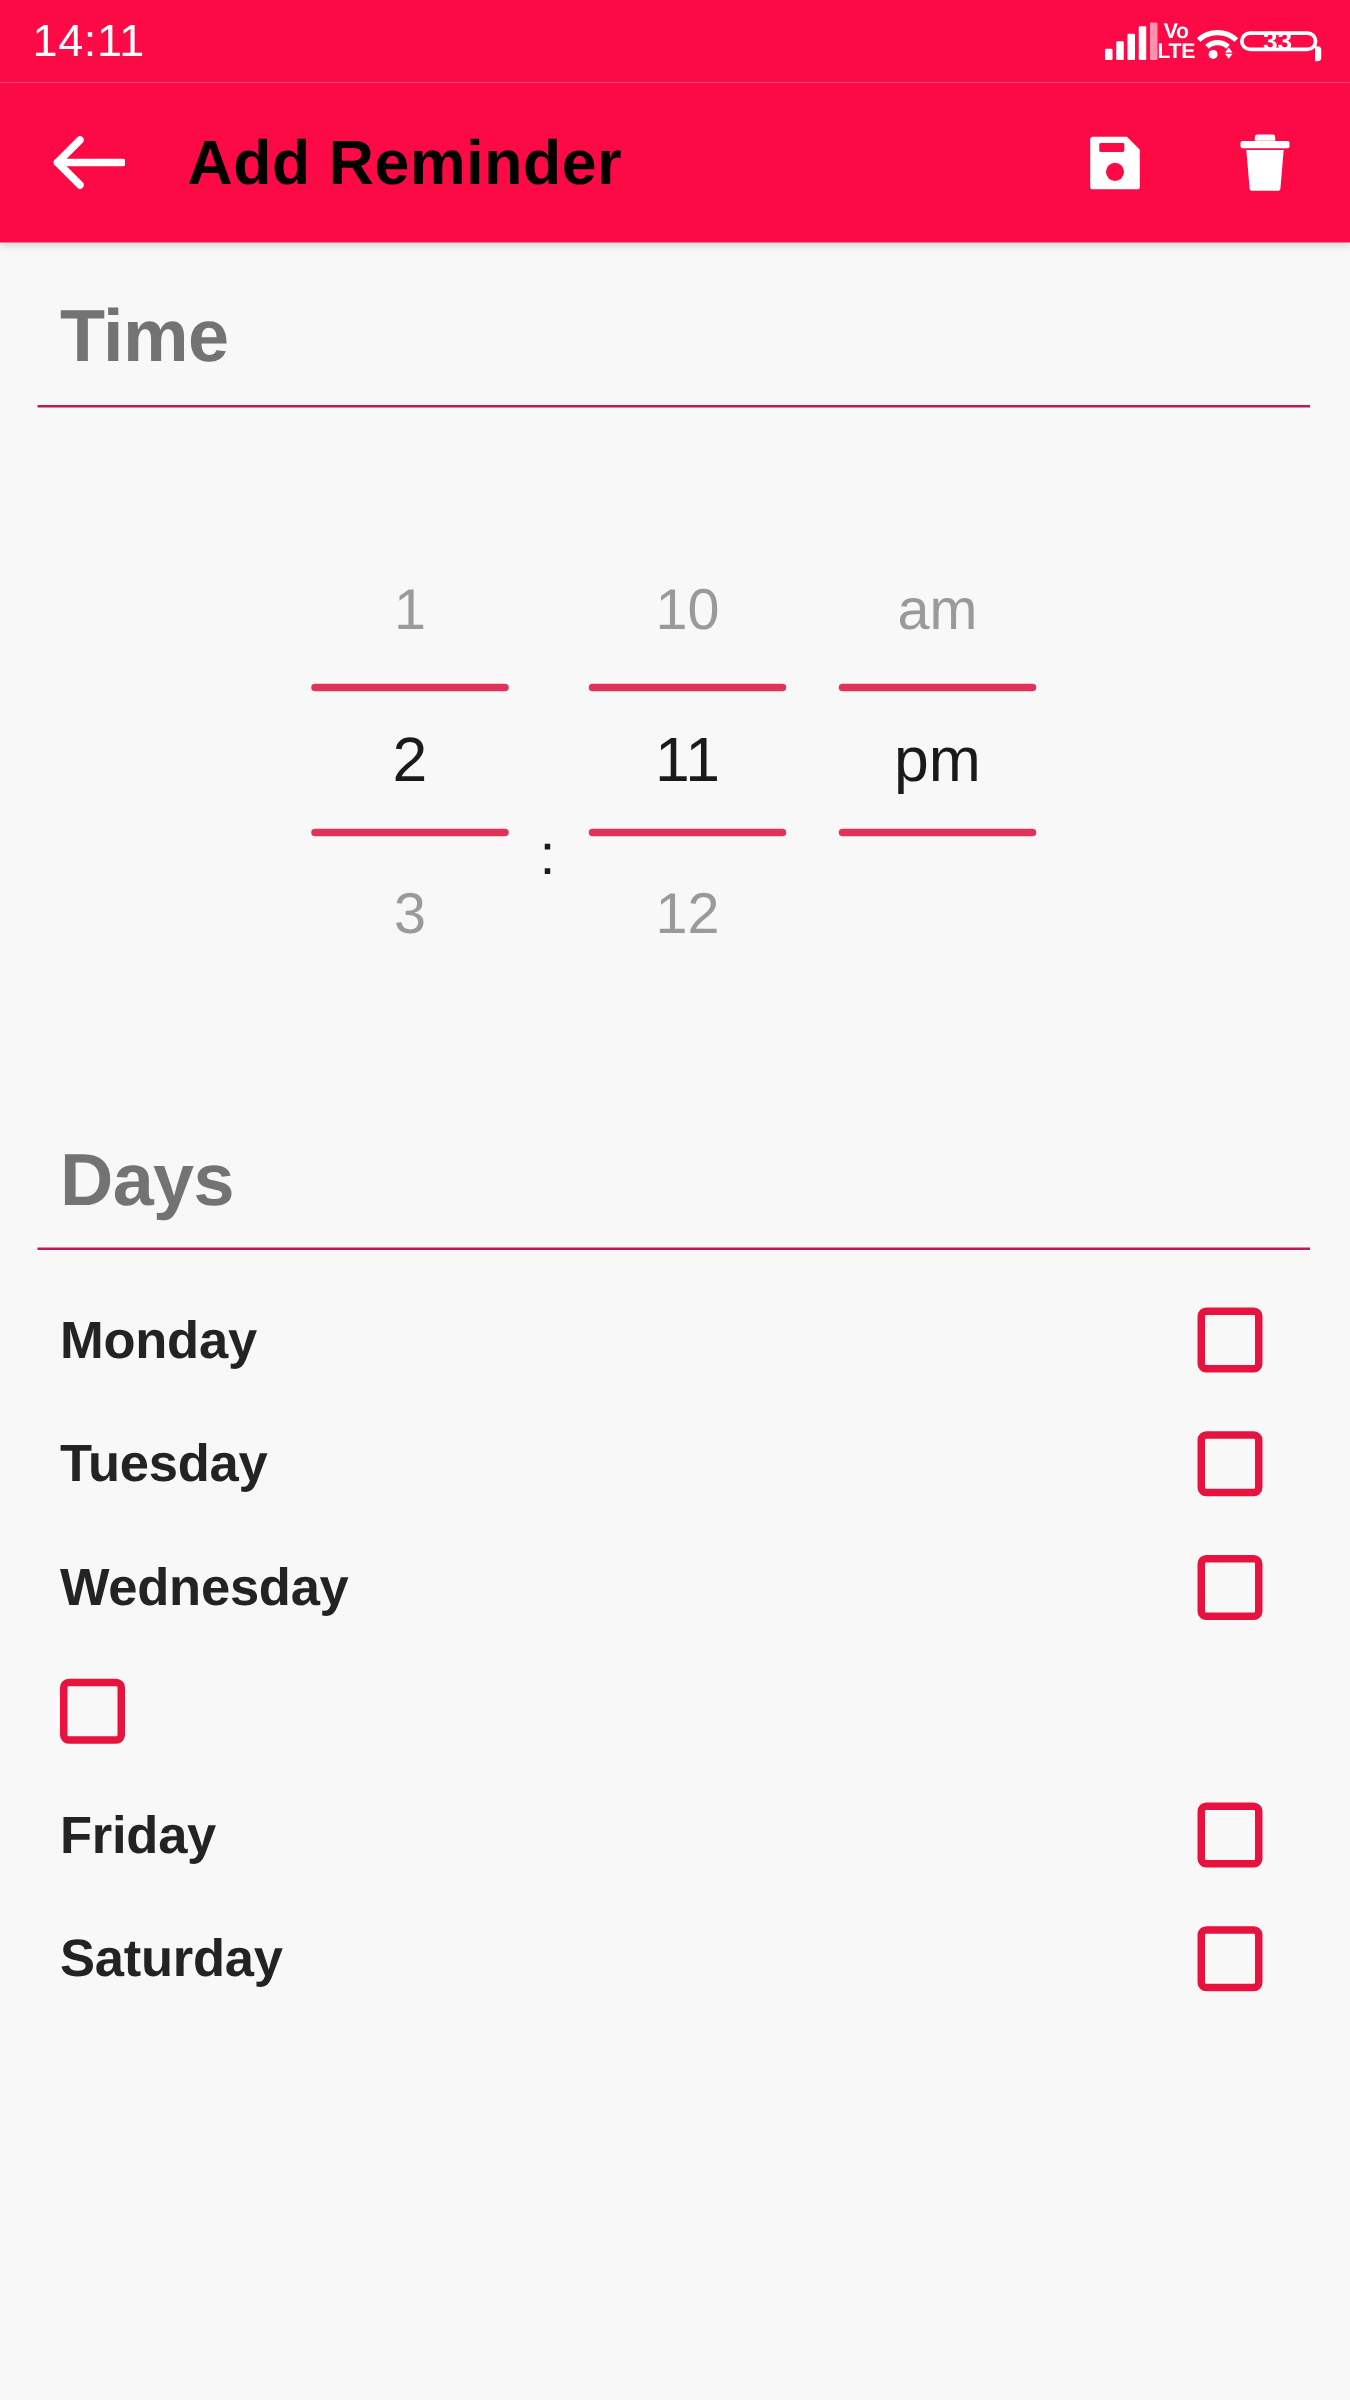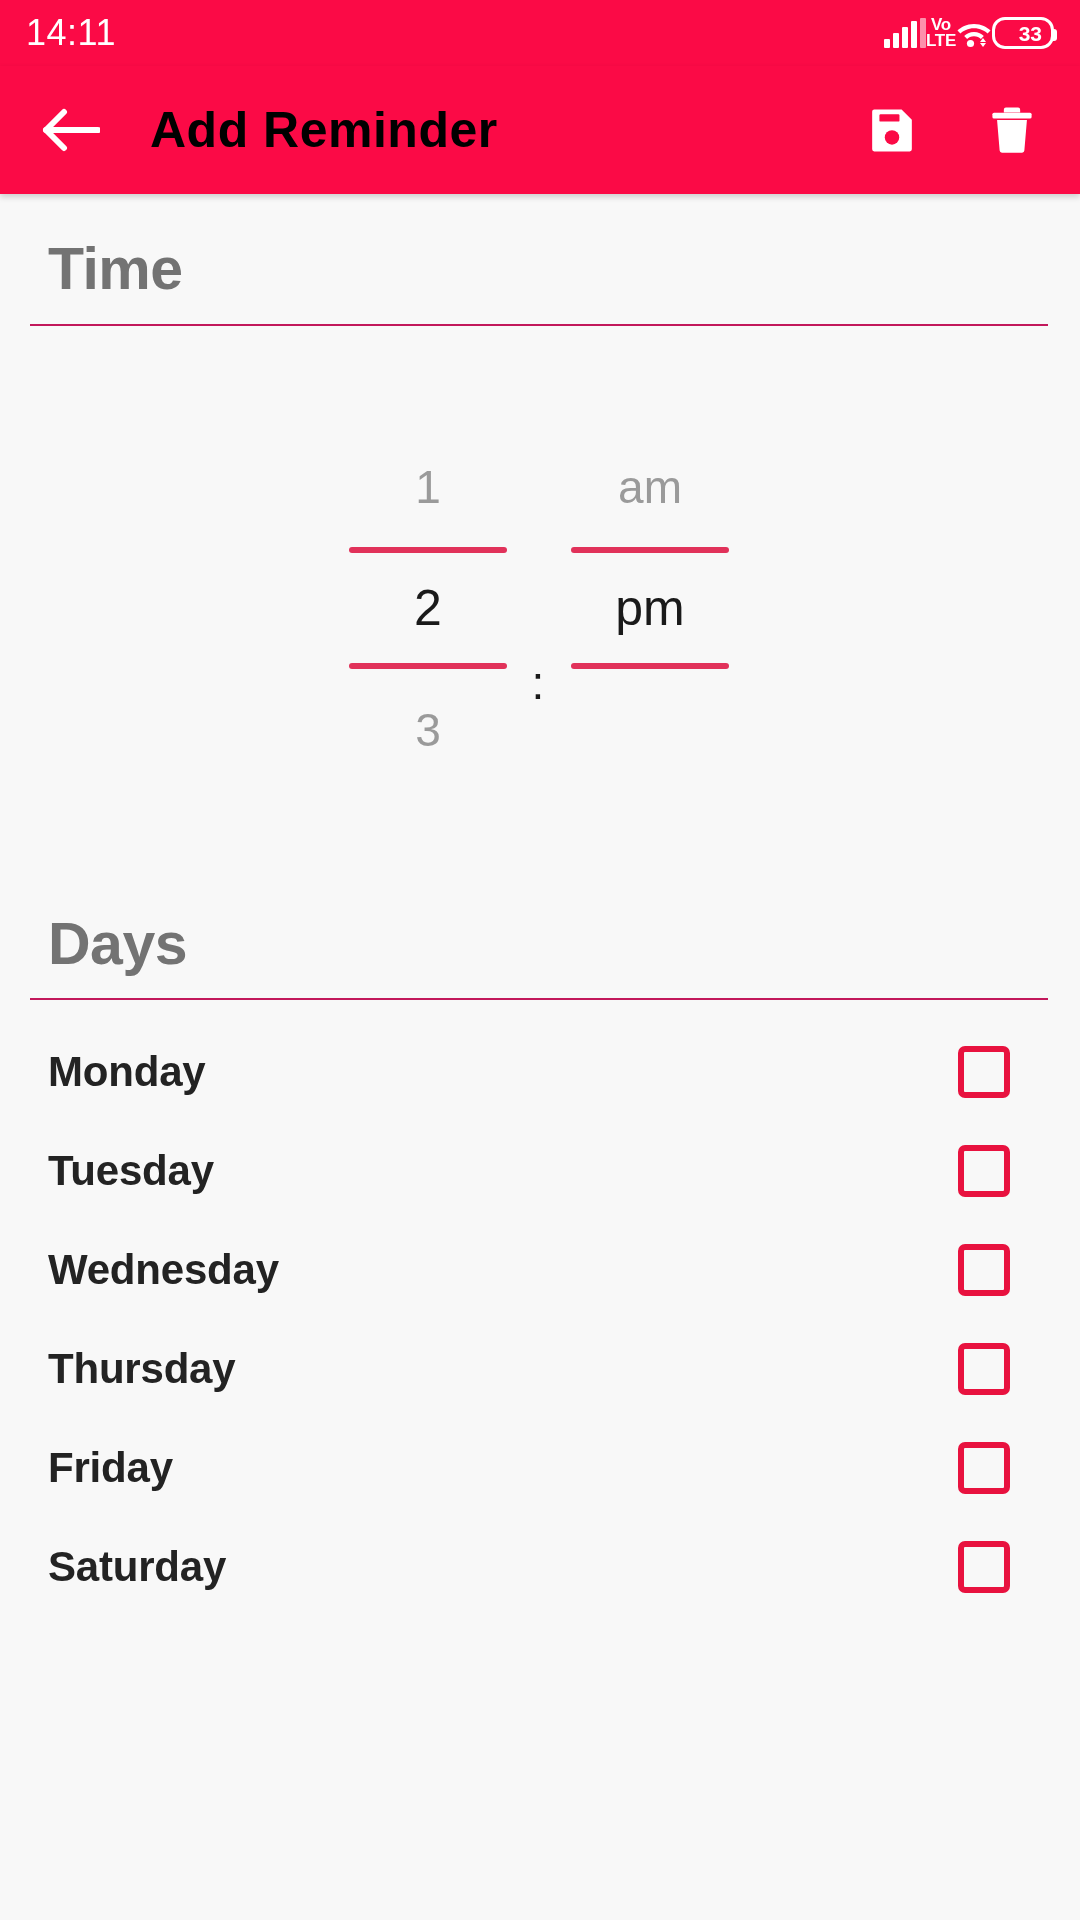--- a/index.html
+++ b/index.html
@@ -74,26 +74,26 @@
     line-height: 0.95;
     text-align: center;
     letter-spacing: -0.3px;
   }
 
   .wifi-icon { width: 36px; height: 30px; }
 
   .battery {
     border: 3px solid #FFFFFF;
     border-radius: 13px;
-    height: 32px;
+    height: 16px;
     min-width: 62px;
     padding: 0 9px 0 7px;
     display: flex;
     align-items: center;
-    justify-content: flex-end;
+    justify-content: center;
     position: relative;
   }
   .battery::after {
     content: "";
     position: absolute;
     right: -6px;
     top: 9px;
     width: 5px;
     height: 12px;
     background: #FFFFFF;
@@ -354,20 +354,27 @@
         <div class="picker-col">
           <div class="pick-ghost">1</div>
           <div class="pick-line"></div>
           <div class="pick-current">2</div>
           <div class="pick-line bottom"></div>
           <div class="pick-ghost lower">3</div>
         </div>
 
         <div class="colon">:</div>
 
+        <div class="picker-col wide">
+          <div class="pick-ghost">10</div>
+          <div class="pick-line"></div>
+          <div class="pick-current">11</div>
+          <div class="pick-line bottom"></div>
+          <div class="pick-ghost lower">12</div>
+        </div>
 
         <div class="picker-col wide">
           <div class="pick-ghost">am</div>
           <div class="pick-line"></div>
           <div class="pick-current">pm</div>
           <div class="pick-line bottom"></div>
           <div class="pick-ghost lower"></div>
         </div>
 
       </div>
@@ -390,21 +397,20 @@
           <div class="day-label">Tuesday</div>
           <div class="day-checkbox"></div>
         </div>
 
         <div class="day-row">
           <div class="day-label">Wednesday</div>
           <div class="day-checkbox"></div>
         </div>
 
         <div class="day-row">
-          <div class="day-label">Thursday</div>
           <div class="day-checkbox"></div>
         </div>
 
         <div class="day-row">
           <div class="day-label">Friday</div>
           <div class="day-checkbox"></div>
         </div>
 
         <div class="day-row">
           <div class="day-label">Saturday</div>

